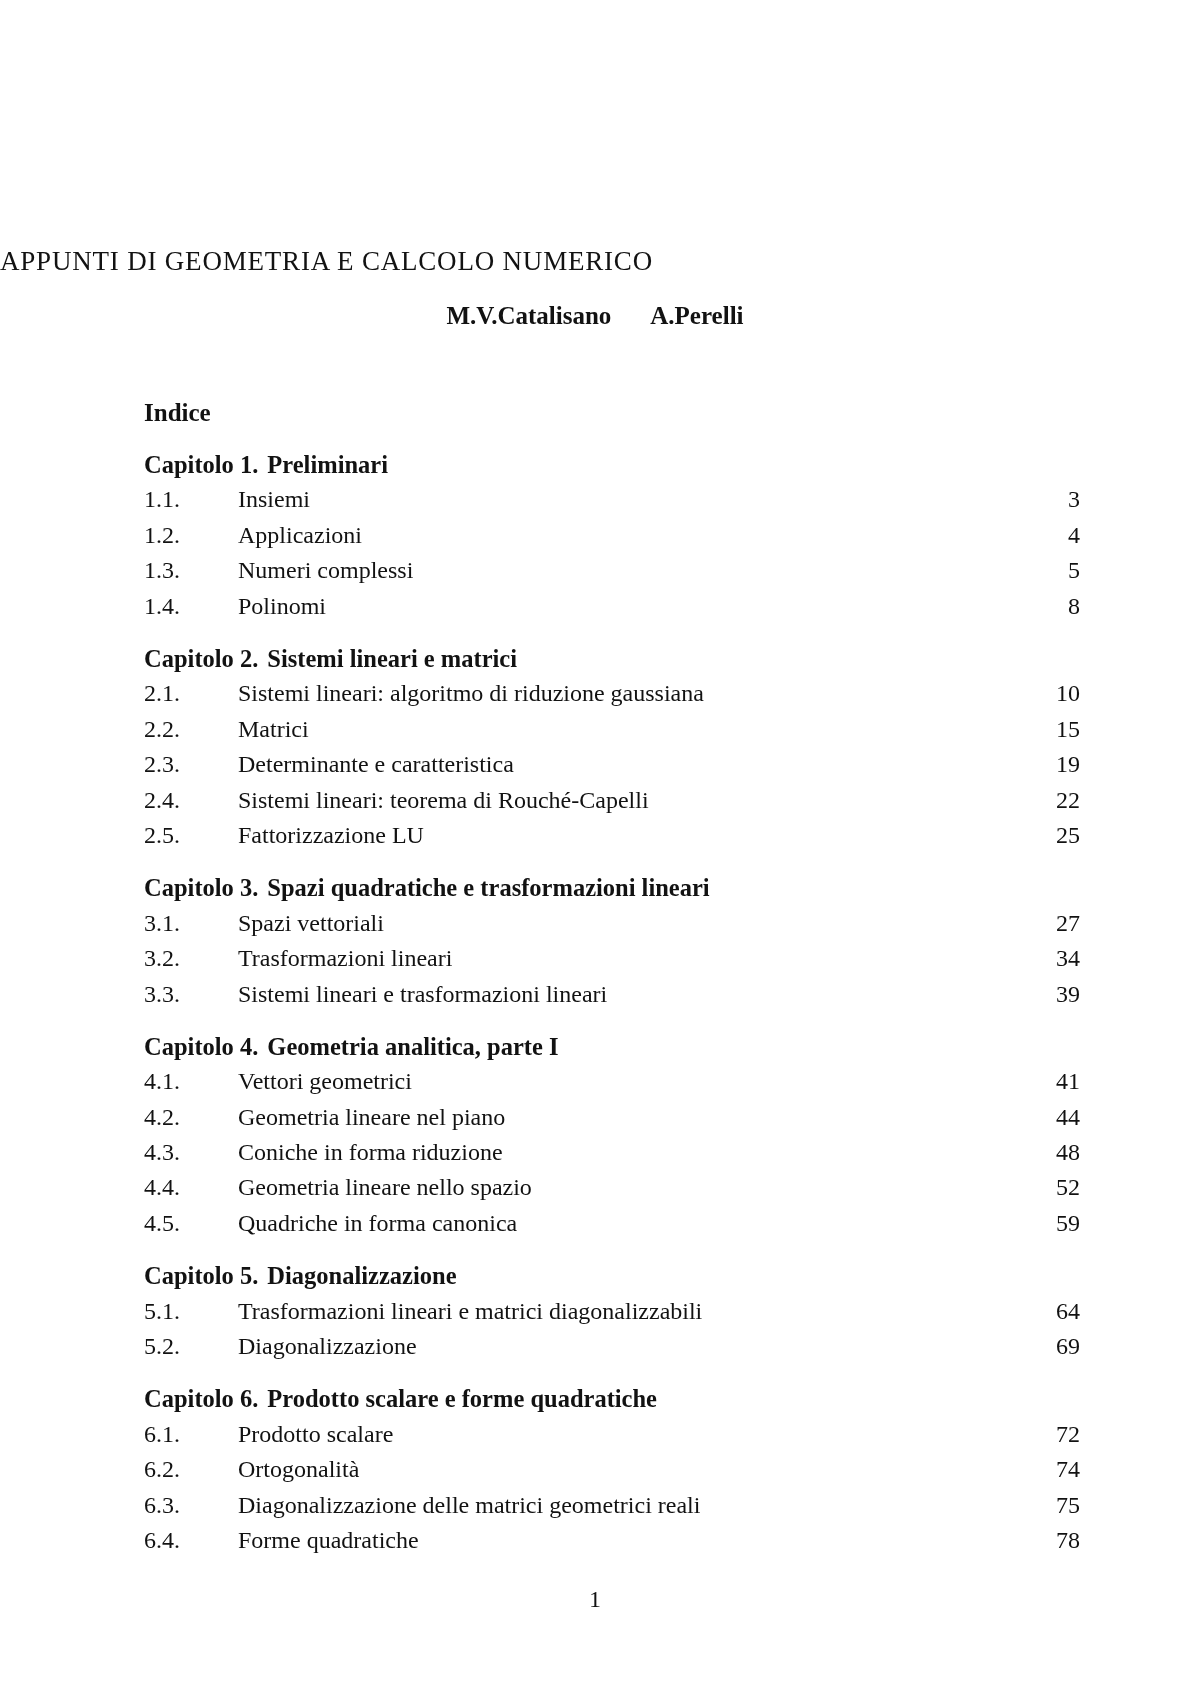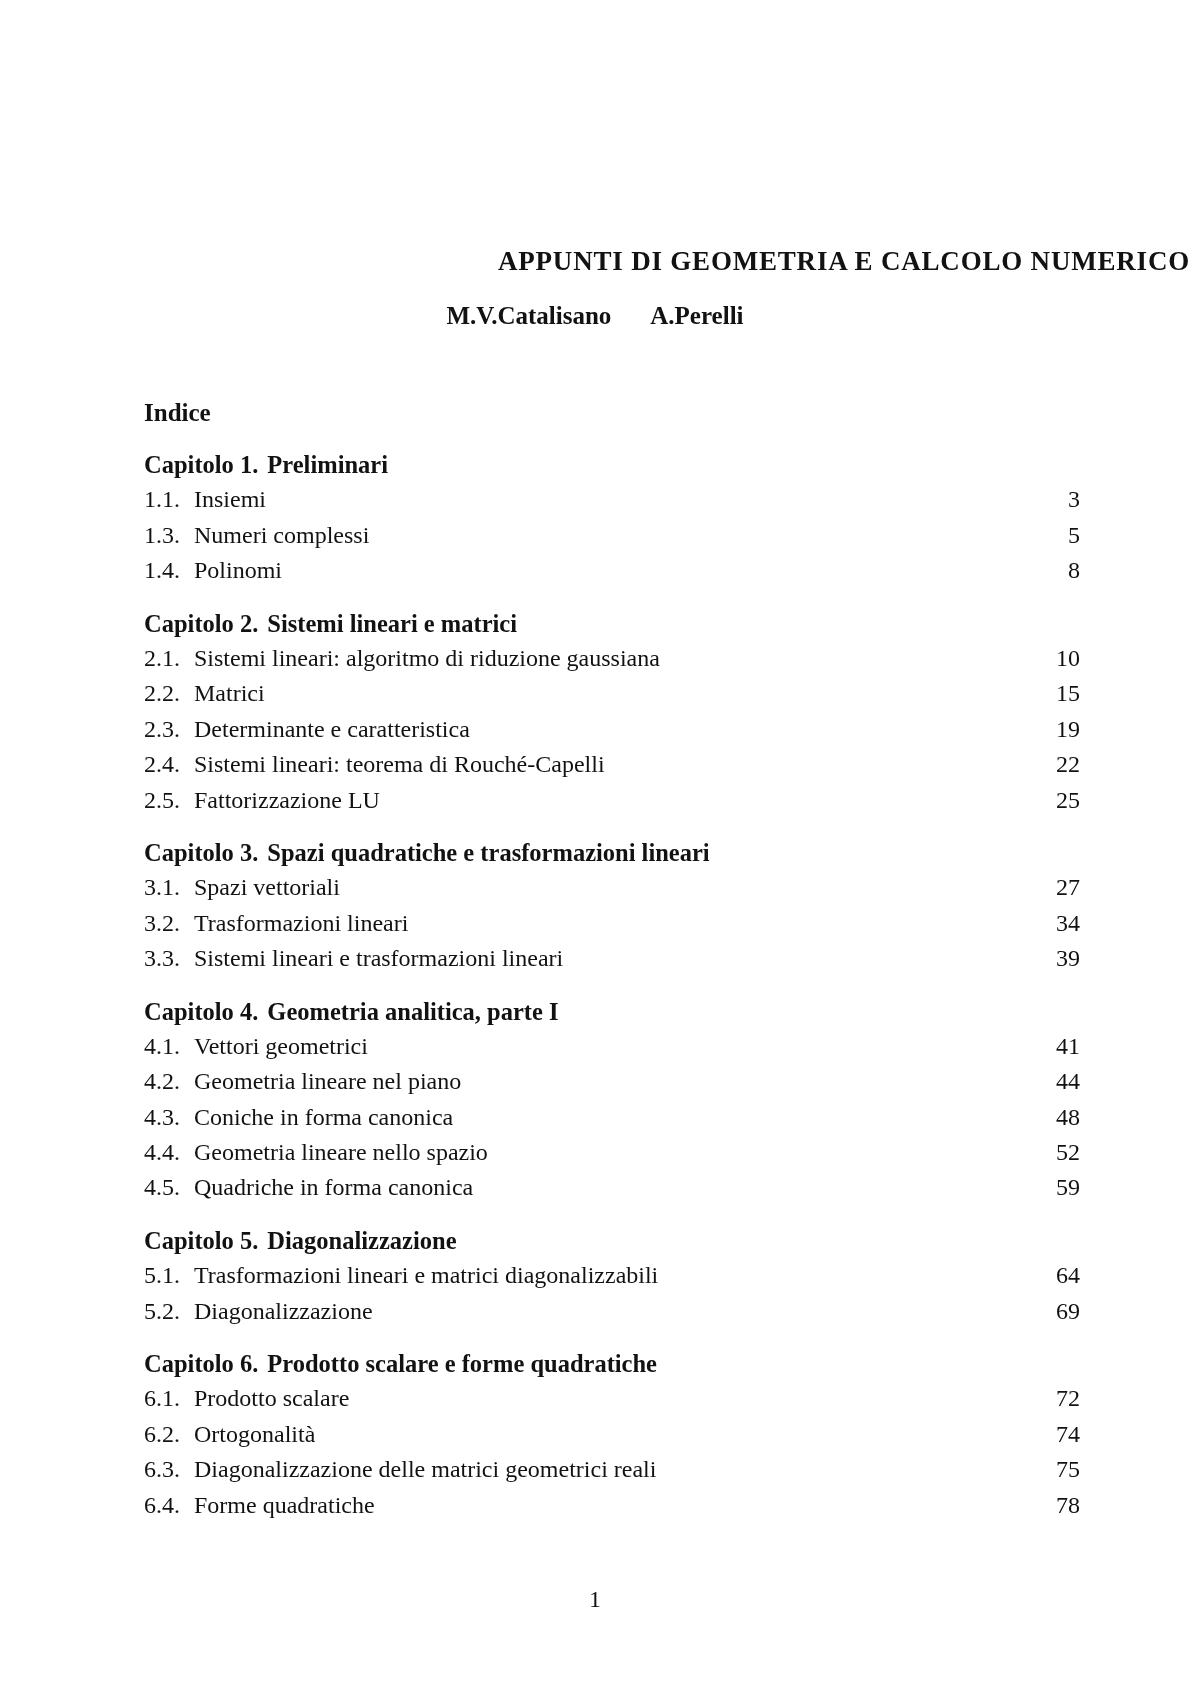--- a/index.html
+++ b/index.html
@@ -8,24 +8,24 @@
     width: 1190px;
     height: 1684px;
     margin: 0 auto;
     background: #ffffff;
     color: #121212;
     font-family: "Liberation Serif", "DejaVu Serif", serif;
     overflow: hidden;
   }
   .doc-title {
     margin: 246px 0 0 0;
-    text-align: right;
+    text-align: left;
     font-size: 27px;
     line-height: 30px;
-    font-weight: bold;
+    font-weight: normal;
     letter-spacing: 0.8px;
   }
   .authors {
     margin-top: 25px;
     display: flex;
     justify-content: center;
     gap: 39px;
     font-size: 25px;
     line-height: 30px;
     font-weight: bold;
@@ -51,21 +51,21 @@
   }
   .toc-row {
     display: flex;
     align-items: center;
     height: 35.4px;
     line-height: 35.4px;
     font-size: 24px;
     white-space: nowrap;
   }
   .sec-num { margin-right: 14px; }
-  .sec-title { flex: 1; }
+  .sec-title { flex: 1; margin-left: 44px; }
   .sec-page { text-align: right; }
   .page-footer {
     position: absolute;
     left: 0;
     right: 0;
     top: 1585px;
     text-align: center;
     font-size: 24px;
     line-height: 28px;
   }
@@ -90,20 +90,25 @@
       <div class="chapter-heading">
         <span>Capitolo 1.</span>
         <span>Preliminari</span>
       </div>
       <div class="toc-row">
         <span class="sec-num">1.1.</span>
         <span class="sec-title">Insiemi</span>
         <span class="sec-page">3</span>
       </div>
       <div class="toc-row">
+        <span class="sec-num">1.2.</span>
+        <span class="sec-title">Applicazioni</span>
+        <span class="sec-page">4</span>
+      </div>
+      <div class="toc-row">
         <span class="sec-num">1.3.</span>
         <span class="sec-title">Numeri complessi</span>
         <span class="sec-page">5</span>
       </div>
       <div class="toc-row">
         <span class="sec-num">1.4.</span>
         <span class="sec-title">Polinomi</span>
         <span class="sec-page">8</span>
       </div>
     </div>
@@ -172,21 +177,21 @@
         <span class="sec-title">Vettori geometrici</span>
         <span class="sec-page">41</span>
       </div>
       <div class="toc-row">
         <span class="sec-num">4.2.</span>
         <span class="sec-title">Geometria lineare nel piano</span>
         <span class="sec-page">44</span>
       </div>
       <div class="toc-row">
         <span class="sec-num">4.3.</span>
-        <span class="sec-title">Coniche in forma canonica</span>
+        <span class="sec-title">Coniche in forma riduzione</span>
         <span class="sec-page">48</span>
       </div>
       <div class="toc-row">
         <span class="sec-num">4.4.</span>
         <span class="sec-title">Geometria lineare nello spazio</span>
         <span class="sec-page">52</span>
       </div>
       <div class="toc-row">
         <span class="sec-num">4.5.</span>
         <span class="sec-title">Quadriche in forma canonica</span>

